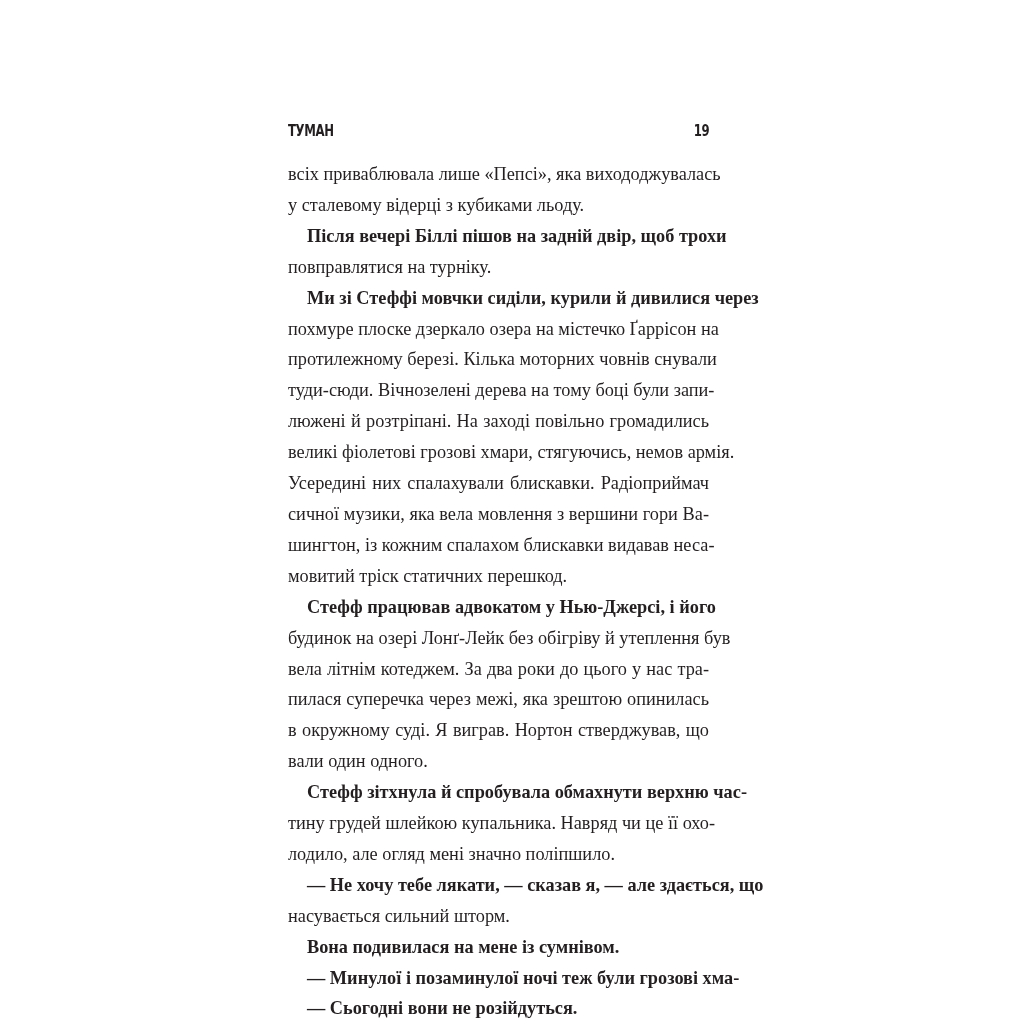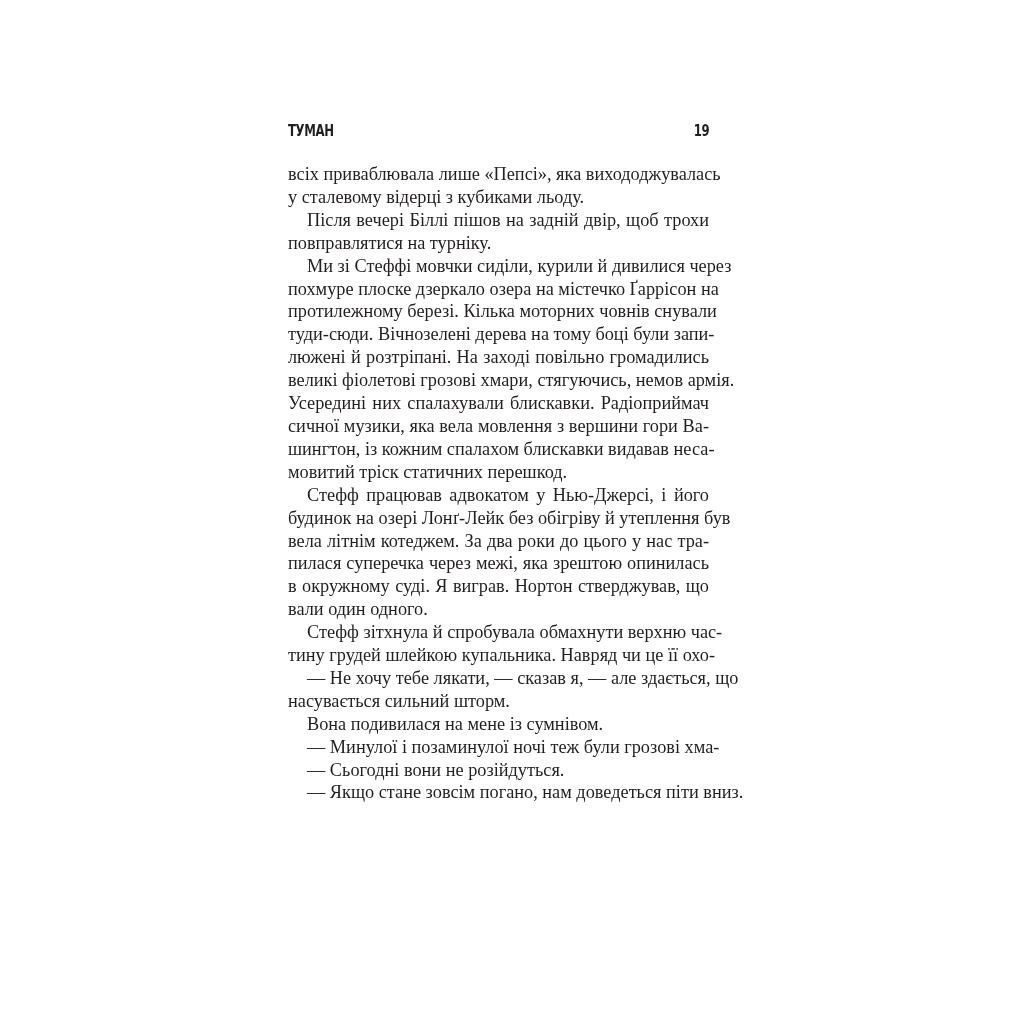--- a/index.html
+++ b/index.html
@@ -28,23 +28,23 @@
     }
     .running-head .folio { transform-origin: right center; }
     .text {
       margin-top: 17px;
       font-family: "Liberation Serif", serif;
       font-size: 18.3px;
       line-height: 22.9px;
       text-align: justify;
       hyphens: manual;
     }
-    .line { display: block; text-align: justify; text-align-last: justify; white-space: nowrap; }
+    .line { display: block; text-align: justify; text-align-last: justify; white-space: nowrap; margin-top: 8px; }
     .line.last { text-align-last: left; }
-    .line.indent { padding-left: 19px; }
+    .line.indent { padding-left: 19px; font-weight: bold; }
   </style>
 </head>
 <body>
 
 <div class="page">
   <div class="running-head">
     <span>ТУМАН</span>
     <span class="folio">19</span>
   </div>
   <div class="text" id="body-text">
@@ -72,20 +72,21 @@
         <span class="line indent">Стефф працював адвокатом у Нью-Джерсі, і його</span>
         <span class="line">будинок на озері Лонґ-Лейк без обігріву й утеплення був</span>
         <span class="line">вела літнім котеджем. За два роки до цього у нас тра-</span>
         <span class="line">пилася суперечка через межі, яка зрештою опинилась</span>
         <span class="line">в окружному суді. Я виграв. Нортон стверджував, що</span>
         <span class="line last">вали один одного.</span>
       </div>
       <div>
         <span class="line indent">Стефф зітхнула й спробувала обмахнути верхню час-</span>
         <span class="line">тину грудей шлейкою купальника. Навряд чи це її охо-</span>
+        <span class="line last">лодило, але огляд мені значно поліпшило.</span>
       </div>
       <div>
         <span class="line indent">— Не хочу тебе лякати, — сказав я, — але здається, що</span>
         <span class="line last">насувається сильний шторм.</span>
       </div>
       <div>
         <span class="line indent last">Вона подивилася на мене із сумнівом.</span>
       </div>
       <div>
         <span class="line indent">— Минулої і позаминулої ночі теж були грозові хма-</span>

